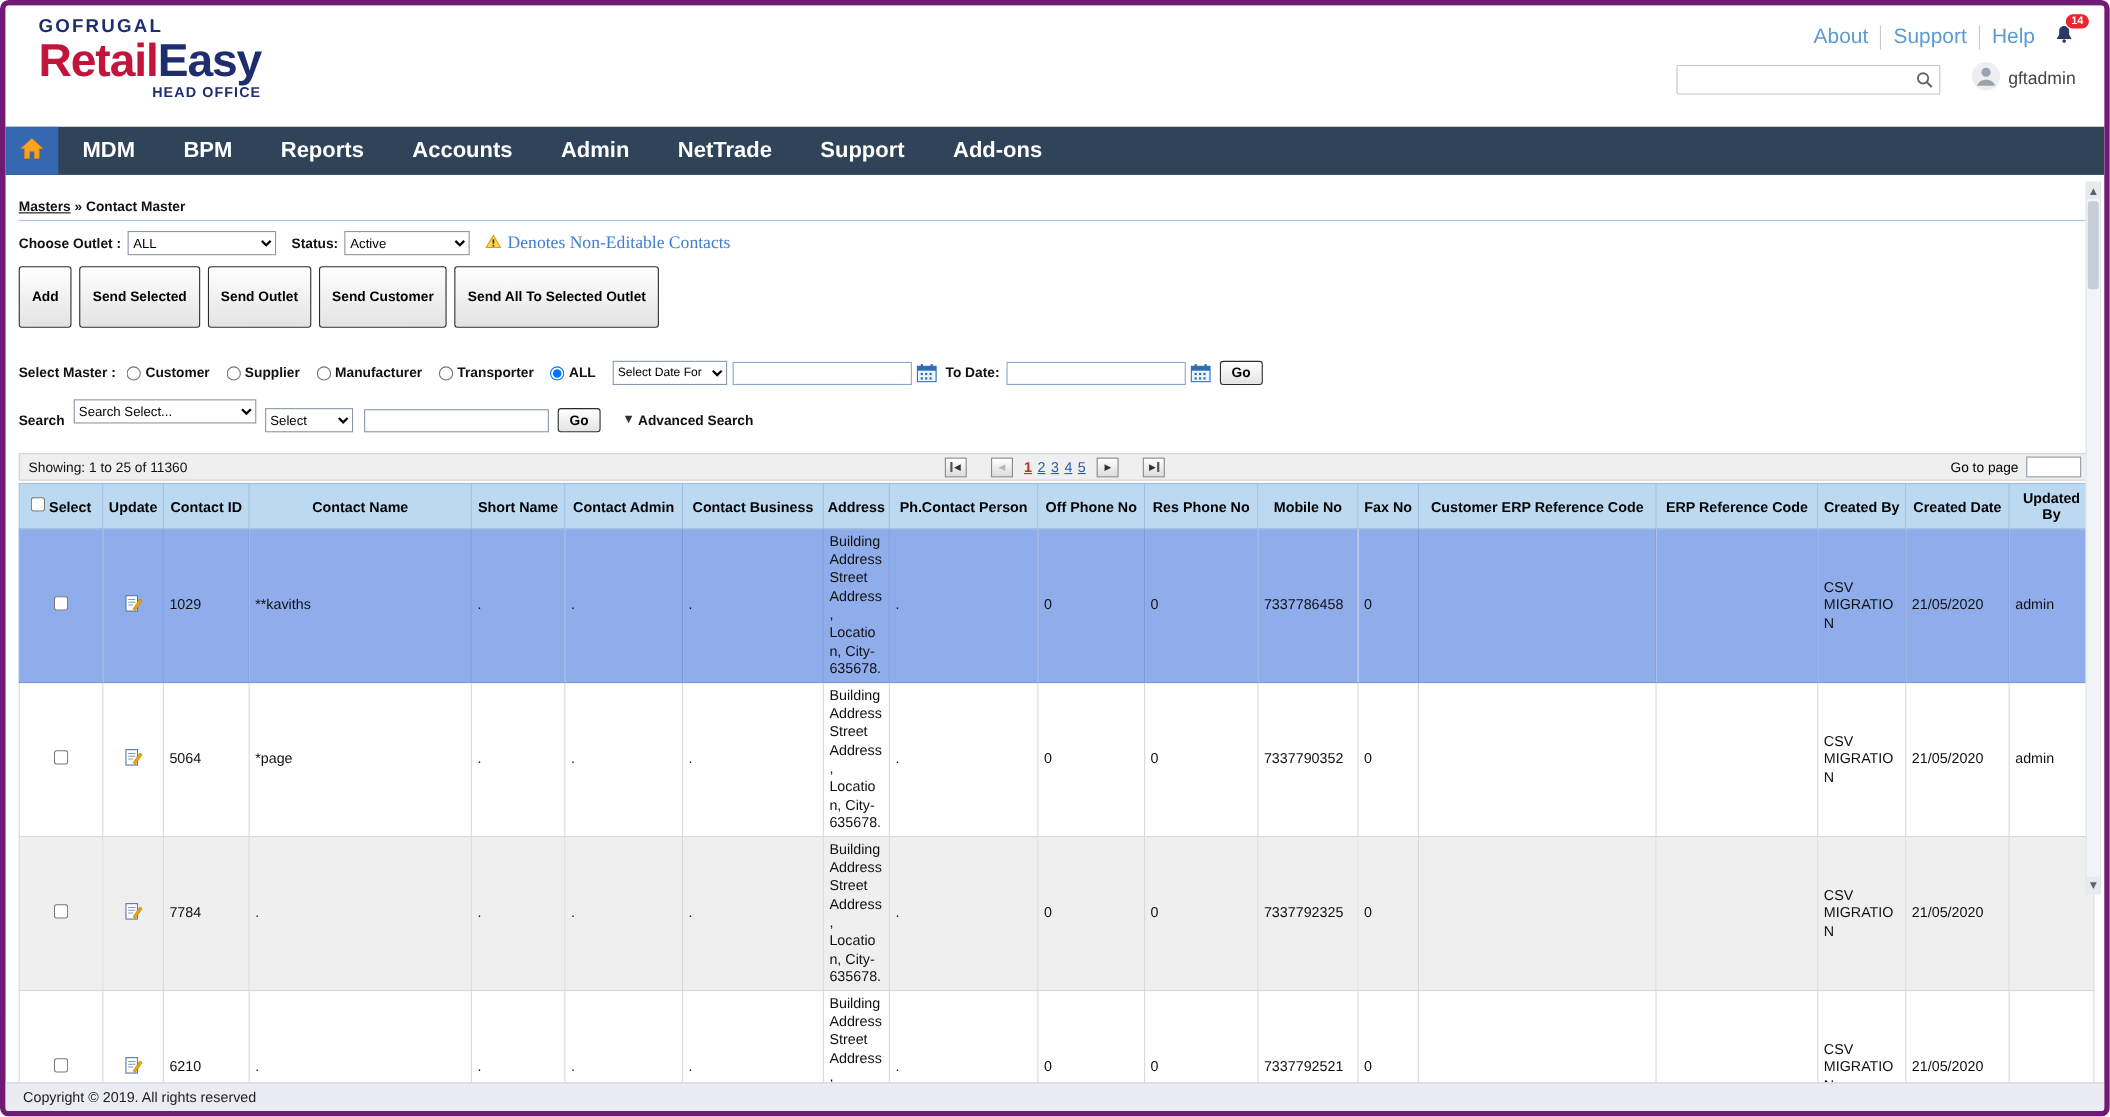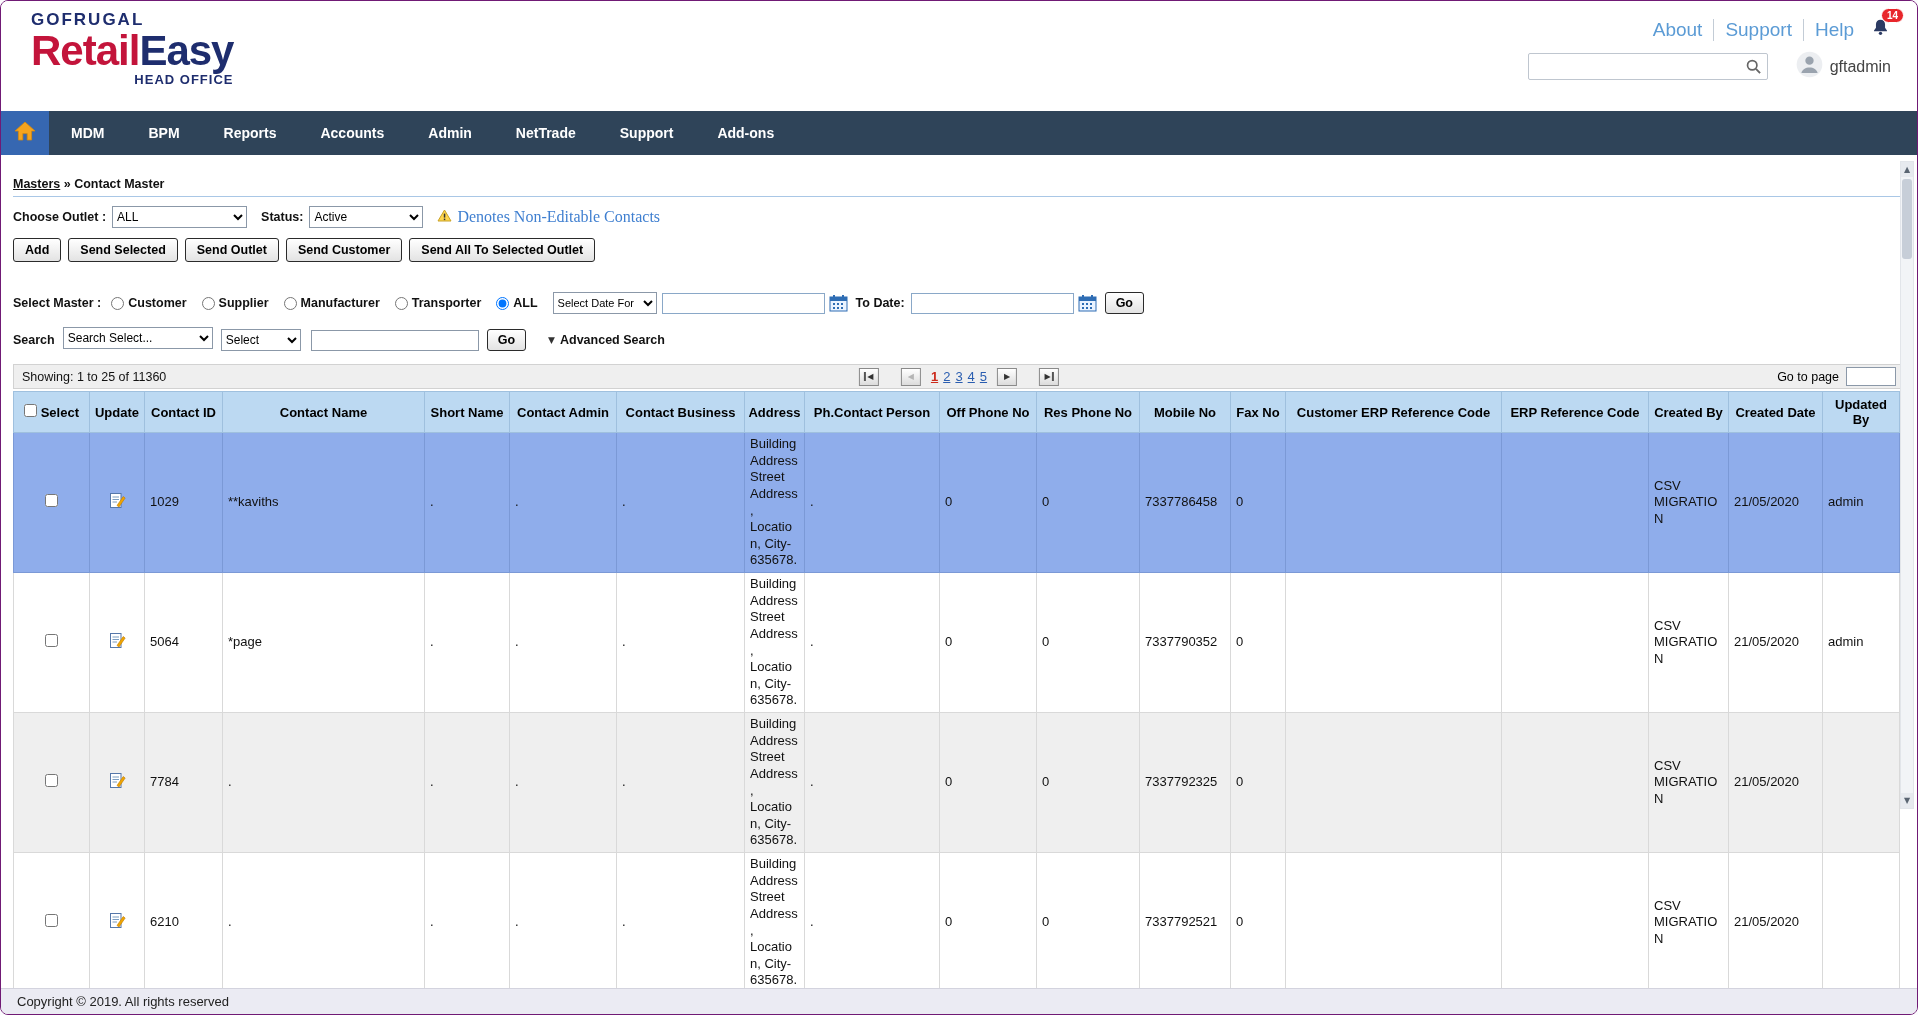--- a/index.html
+++ b/index.html
@@ -1,18 +1,18 @@
 <!DOCTYPE html>
 <html><head>
 <meta charset="utf-8">
 <style>
   * { margin:0; padding:0; box-sizing:border-box; }
   html,body { background:#fbfbfd; font-family:"Liberation Sans", sans-serif; }
   .page { position:relative; width:1918px; height:1015px; background:#fff;
-          border:1px solid #701a75; border-radius:8px; overflow:hidden; }
+          border:5px solid #701a75; border-radius:8px; overflow:hidden; }
 
   
   .topbar { position:relative; height:110px; background:#fff; }
   .logo { position:absolute; left:30px; top:10px; line-height:1; }
   .brand-top { font-size:17px; font-weight:bold; letter-spacing:2px; color:#1e2d6e; }
   .brand-main { font-size:42px; font-weight:bold; letter-spacing:-1px; margin-top:2px; }
   .brand-red { color:#c3143b; } .brand-blue { color:#1e2d6e; }
   .brand-sub { font-size:13px; font-weight:bold; color:#1e2d6e; text-align:right; letter-spacing:1px; margin-top:1px; }
   .top-right { position:absolute; right:26px; top:16px; display:flex; flex-direction:column; align-items:flex-end; gap:9px; }
   .top-links { display:flex; align-items:center; }
@@ -24,52 +24,52 @@
   .top-row2 { display:flex; align-items:center; gap:28px; }
   .searchbox { position:relative; }
   .searchbox input { width:240px; height:27px; border:1px solid #bfc6cf; border-radius:2px; padding:0 26px 0 8px; font-size:13px; }
   .searchbox .mag { position:absolute; right:6px; top:5px; cursor:pointer; }
   .user-wrap { display:flex; align-items:center; gap:7px; cursor:pointer; }
   .username { font-size:16px; color:#444; }
 
   
   .mainnav { height:44px; background:#2f4459; display:flex; align-items:stretch; }
   .nav-home { width:48px; background:#3667b1; display:flex; align-items:center; justify-content:center; cursor:pointer; }
-  .nav-item { color:#fff; font-size:14px; font-weight:600; line-height:44px; padding:0 22px;
+  .nav-item { color:#fff; font-size:20px; font-weight:600; line-height:44px; padding:0 22px;
               text-decoration:none; cursor:pointer; }
 
   
   .content { position:absolute; top:154px; bottom:26px; left:0; right:0; padding:22px 12px 0 12px; overflow:hidden; }
   .breadcrumb { font-size:12.5px; font-weight:bold; color:#111; }
   .breadcrumb .crumb-link { text-decoration:underline; cursor:pointer; color:#111; }
   .rule { border:none; border-top:1px solid #a9c7e6; margin:5px 0 9px 0; }
 
   .filter-row, .master-row, .search-row { display:flex; align-items:center; font-size:12.5px; }
   .blabel { font-weight:bold; color:#111; white-space:nowrap; }
   select { font-size:12px; height:22px; border:1px solid #8b98a8; background:#fff; }
   .sel-outlet { width:135px; margin:0 14px 0 6px; }
   .sel-status { width:114px; margin:0 10px 0 6px; }
   .note { color:#3f7fd0; font-size:16px; font-family:"Liberation Serif", serif; margin-left:5px; }
   .warn-icon { margin-left:4px; }
 
   .btn-row { display:flex; gap:7px; margin-top:10px; }
   .btn { border:1px solid #2b2b2b; border-radius:3px; background:linear-gradient(#ffffff,#e3e3e3);
-         font-weight:bold; font-size:12.5px; padding:4px 11px; cursor:pointer; font-family:"Liberation Sans",sans-serif; }
+         font-weight:bold; font-size:12.5px; padding:20px 11px; cursor:pointer; font-family:"Liberation Sans",sans-serif; }
 
   .master-row { margin-top:30px; }
   .master-row .radio-group { display:flex; align-items:center; margin-left:10px; }
   .radio-item { display:flex; align-items:center; margin-right:15px; cursor:pointer; }
   .radio-item input { margin-right:4px; }
   .sel-datefor { width:104px; font-size:11px; margin-right:5px; }
   .date-input { width:163px; height:21px; border:1px solid #8aa8c8; margin-right:4px; padding:0 4px; font-size:12px; }
   .cal-btn { background:none; border:none; cursor:pointer; padding:0; margin-right:8px; line-height:0; }
   .go-btn { padding:3px 10px; }
 
   .search-row { margin-top:13px; }
-  .sel-searchfield { width:150px; margin:0 8px 4px 8px; }
+  .sel-searchfield { width:166px; margin:0 8px 16px 8px; }
   .sel-cond { width:80px; margin-right:10px; }
   .search-text { width:168px; height:21px; border:1px solid #8b98a8; margin-right:8px; padding:0 4px; font-size:12px; }
   .adv-search { display:flex; align-items:center; gap:5px; margin-left:22px; cursor:pointer; }
   .adv-icon { font-family:"DejaVu Sans",sans-serif; font-size:9px; color:#333; }
   .adv-label { font-weight:bold; font-size:12.5px; color:#111; }
 
   
   .showing-bar { position:relative; margin-top:11px; height:25px; background:#efefef;
                  border:1px solid #d2d2d2; display:flex; align-items:center; font-size:12.5px; }
   .showing-text { margin-left:8px; color:#111; }

